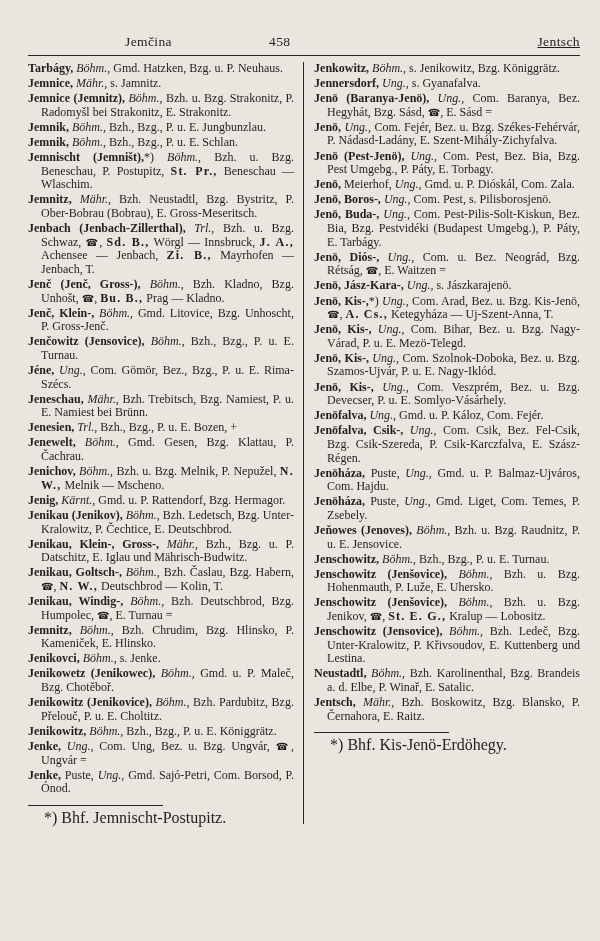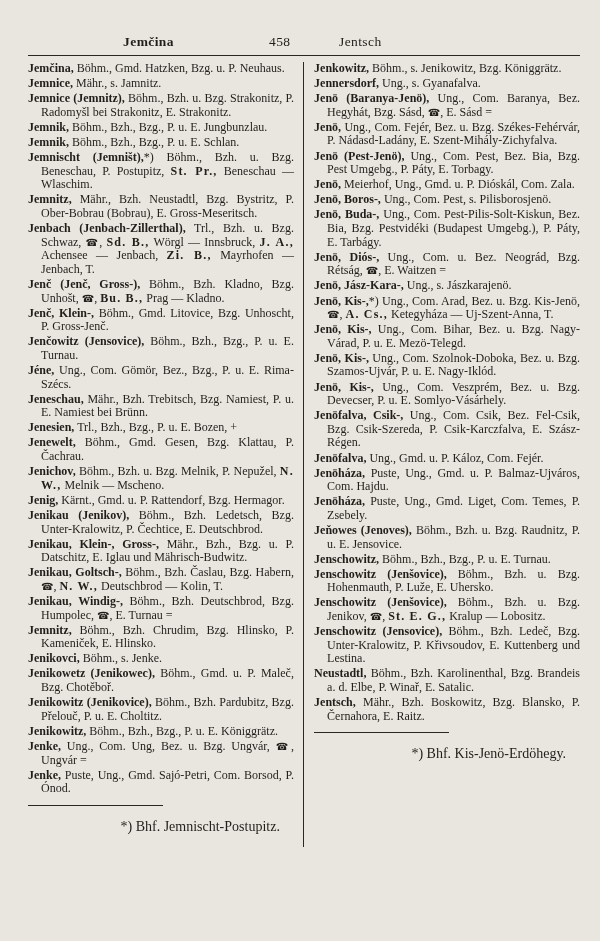--- a/index.html
+++ b/index.html
@@ -9,55 +9,55 @@
     color:#211e1a;
     font-family:"Liberation Serif","DejaVu Serif",serif;
     overflow:hidden;
   }
   .page{width:600px;height:941px;box-sizing:border-box;padding:34px 20px 0 28px;}
   .running-head{
     display:grid;grid-template-columns:1fr 70px 1fr;
     align-items:baseline;
     font-size:13.5px;letter-spacing:.4px;
   }
-  .running-head .rh-left{text-align:center;font-weight:bold;}
+  .running-head .rh-left{text-align:center;}
   .running-head .rh-center{text-align:left;}
-  .running-head .rh-right{text-align:left;}
+  .running-head .rh-right{text-align:right;text-decoration:underline;}
   .head-rule{border-top:1.6px solid #2b2722;margin-top:5px;}
   .columns{display:flex;align-items:stretch;margin-top:6px;}
   .col{flex:1 1 0;min-width:0;}
   .col-left{padding-right:9px;}
   .col-right{padding-left:10px;}
   .col-divider{width:1.2px;background:#2b2722;flex:0 0 auto;}
   .entry{
     margin:0 0 1.5px 0;
     font-size:12px;line-height:13.6px;
     text-align:justify;
     text-indent:-13px;padding-left:13px;
   }
   .b{font-weight:bold;}
-  .i{}
+  .i{font-style:italic;}
   .g{font-weight:bold;letter-spacing:1.2px;}
   .ph{font-family:"DejaVu Sans",sans-serif;font-size:10px;line-height:1;}
   .fn-rule{border-top:1px solid #2b2722;width:135px;margin:9px 0 5px 0;}
-  .footnote{font-size:14px;line-height:13.5px;margin:14px;padding-left:16px;text-align:right;}
+  .footnote{font-size:16px;line-height:13.5px;margin:0;padding-left:16px;}
 </style>
 </head>
 <body>
 
 <div class="page">
   <div class="running-head">
     <span class="rh-left">Jemčina</span>
     <span class="rh-center">458</span>
     <span class="rh-right">Jentsch</span>
   </div>
   <div class="head-rule"></div>
   <div class="columns">
     <div class="col col-left">
-        <p class="entry"><span class="b">Jemčina,</span><span class="i"> Böhm.,</span><span> Gmd. Hatzken, Bzg. u. P. Neuhaus.</span></p>
+        <p class="entry"><span class="b">Tarbágy,</span><span class="i"> Böhm.,</span><span> Gmd. Hatzken, Bzg. u. P. Neuhaus.</span></p>
         <p class="entry"><span class="b">Jemnice,</span><span class="i"> Mähr.,</span><span> s. Jamnitz.</span></p>
         <p class="entry"><span class="b">Jemnice (Jemnitz),</span><span class="i"> Böhm.,</span><span> Bzh. u. Bzg. Strakonitz, P. Radomyšl bei Strakonitz, E. Strakonitz.</span></p>
         <p class="entry"><span class="b">Jemnik,</span><span class="i"> Böhm.,</span><span> Bzh., Bzg., P. u. E. Jungbunzlau.</span></p>
         <p class="entry"><span class="b">Jemnik,</span><span class="i"> Böhm.,</span><span> Bzh., Bzg., P. u. E. Schlan.</span></p>
         <p class="entry"><span class="b">Jemnischt (Jemništ),</span><span>*) </span><span class="i">Böhm.,</span><span> Bzh. u. Bzg. Beneschau, P. Postupitz, </span><span class="g">St. Pr.,</span><span> Beneschau — Wlaschim.</span></p>
         <p class="entry"><span class="b">Jemnitz,</span><span class="i"> Mähr.,</span><span> Bzh. Neustadtl, Bzg. Bystritz, P. Ober-Bobrau (Bobrau), E. Gross-Meseritsch.</span></p>
         <p class="entry"><span class="b">Jenbach (Jenbach-Zillerthal),</span><span class="i"> Trl.,</span><span> Bzh. u. Bzg. Schwaz, </span><span class="ph">☎</span><span>, </span><span class="g">Sd. B.,</span><span> Wörgl — Innsbruck, </span><span class="g">J. A.,</span><span> Achensee — Jenbach, </span><span class="g">Zi. B.,</span><span> Mayrhofen — Jenbach, T.</span></p>
         <p class="entry"><span class="b">Jenč (Jenč, Gross-),</span><span class="i"> Böhm.,</span><span> Bzh. Kladno, Bzg. Unhošt, </span><span class="ph">☎</span><span>, </span><span class="g">Bu. B.,</span><span> Prag — Kladno.</span></p>
         <p class="entry"><span class="b">Jenč, Klein-,</span><span class="i"> Böhm.,</span><span> Gmd. Litovice, Bzg. Unhoscht, P. Gross-Jenč.</span></p>
         <p class="entry"><span class="b">Jenčowitz (Jensovice),</span><span class="i"> Böhm.,</span><span> Bzh., Bzg., P. u. E. Turnau.</span></p>
@@ -90,22 +90,22 @@
         <p class="entry"><span class="b">Jenö (Pest-Jenö),</span><span class="i"> Ung.,</span><span> Com. Pest, Bez. Bia, Bzg. Pest Umgebg., P. Páty, E. Torbagy.</span></p>
         <p class="entry"><span class="b">Jenö,</span><span> Meierhof, </span><span class="i">Ung.,</span><span> Gmd. u. P. Dióskál, Com. Zala.</span></p>
         <p class="entry"><span class="b">Jenö, Boros-,</span><span class="i"> Ung.,</span><span> Com. Pest, s. Pilisborosjenö.</span></p>
         <p class="entry"><span class="b">Jenö, Buda-,</span><span class="i"> Ung.,</span><span> Com. Pest-Pilis-Solt-Kiskun, Bez. Bia, Bzg. Pestvidéki (Budapest Umgebg.), P. Páty, E. Tarbágy.</span></p>
         <p class="entry"><span class="b">Jenö, Diós-,</span><span class="i"> Ung.,</span><span> Com. u. Bez. Neográd, Bzg. Rétság, </span><span class="ph">☎</span><span>, E. Waitzen =</span></p>
         <p class="entry"><span class="b">Jenö, Jász-Kara-,</span><span class="i"> Ung.,</span><span> s. Jászkarajenö.</span></p>
         <p class="entry"><span class="b">Jenö, Kis-,</span><span>*) </span><span class="i">Ung.,</span><span> Com. Arad, Bez. u. Bzg. Kis-Jenö, </span><span class="ph">☎</span><span>, </span><span class="g">A. Cs.,</span><span> Ketegyháza — Uj-Szent-Anna, T.</span></p>
         <p class="entry"><span class="b">Jenö, Kis-,</span><span class="i"> Ung.,</span><span> Com. Bihar, Bez. u. Bzg. Nagy-Várad, P. u. E. Mezö-Telegd.</span></p>
         <p class="entry"><span class="b">Jenö, Kis-,</span><span class="i"> Ung.,</span><span> Com. Szolnok-Doboka, Bez. u. Bzg. Szamos-Ujvár, P. u. E. Nagy-Iklód.</span></p>
         <p class="entry"><span class="b">Jenö, Kis-,</span><span class="i"> Ung.,</span><span> Com. Veszprém, Bez. u. Bzg. Devecser, P. u. E. Somlyo-Vásárhely.</span></p>
+        <p class="entry"><span class="b">Jenöfalva,</span><span class="i"> Ung.,</span><span> Gmd. u. P. Káloz, Com. Fejér.</span></p>
         <p class="entry"><span class="b">Jenöfalva, Csik-,</span><span class="i"> Ung.,</span><span> Com. Csik, Bez. Fel-Csik, Bzg. Csik-Szereda, P. Csik-Karczfalva, E. Szász-Régen.</span></p>
-        <p class="entry"><span class="b">Jenöfalva,</span><span class="i"> Ung.,</span><span> Gmd. u. P. Káloz, Com. Fejér.</span></p>
         <p class="entry"><span class="b">Jenöháza,</span><span> Puste, </span><span class="i">Ung.,</span><span> Gmd. u. P. Balmaz-Ujváros, Com. Hajdu.</span></p>
         <p class="entry"><span class="b">Jenöháza,</span><span> Puste, </span><span class="i">Ung.,</span><span> Gmd. Liget, Com. Temes, P. Zsebely.</span></p>
         <p class="entry"><span class="b">Jeňowes (Jenoves),</span><span class="i"> Böhm.,</span><span> Bzh. u. Bzg. Raudnitz, P. u. E. Jensovice.</span></p>
         <p class="entry"><span class="b">Jenschowitz,</span><span class="i"> Böhm.,</span><span> Bzh., Bzg., P. u. E. Turnau.</span></p>
         <p class="entry"><span class="b">Jenschowitz (Jenšovice),</span><span class="i"> Böhm.,</span><span> Bzh. u. Bzg. Hohenmauth, P. Luže, E. Uhersko.</span></p>
         <p class="entry"><span class="b">Jenschowitz (Jenšovice),</span><span class="i"> Böhm.,</span><span> Bzh. u. Bzg. Jenikov, </span><span class="ph">☎</span><span>, </span><span class="g">St. E. G.,</span><span> Kralup — Lobositz.</span></p>
         <p class="entry"><span class="b">Jenschowitz (Jensovice),</span><span class="i"> Böhm.,</span><span> Bzh. Ledeč, Bzg. Unter-Kralowitz, P. Křivsoudov, E. Kuttenberg und Lestina.</span></p>
         <p class="entry"><span class="b">Neustadtl,</span><span class="i"> Böhm.,</span><span> Bzh. Karolinenthal, Bzg. Brandeis a. d. Elbe, P. Winař, E. Satalic.</span></p>
         <p class="entry"><span class="b">Jentsch,</span><span class="i"> Mähr.,</span><span> Bzh. Boskowitz, Bzg. Blansko, P. Černahora, E. Raitz.</span></p>
         <div class="fn-rule"></div>

